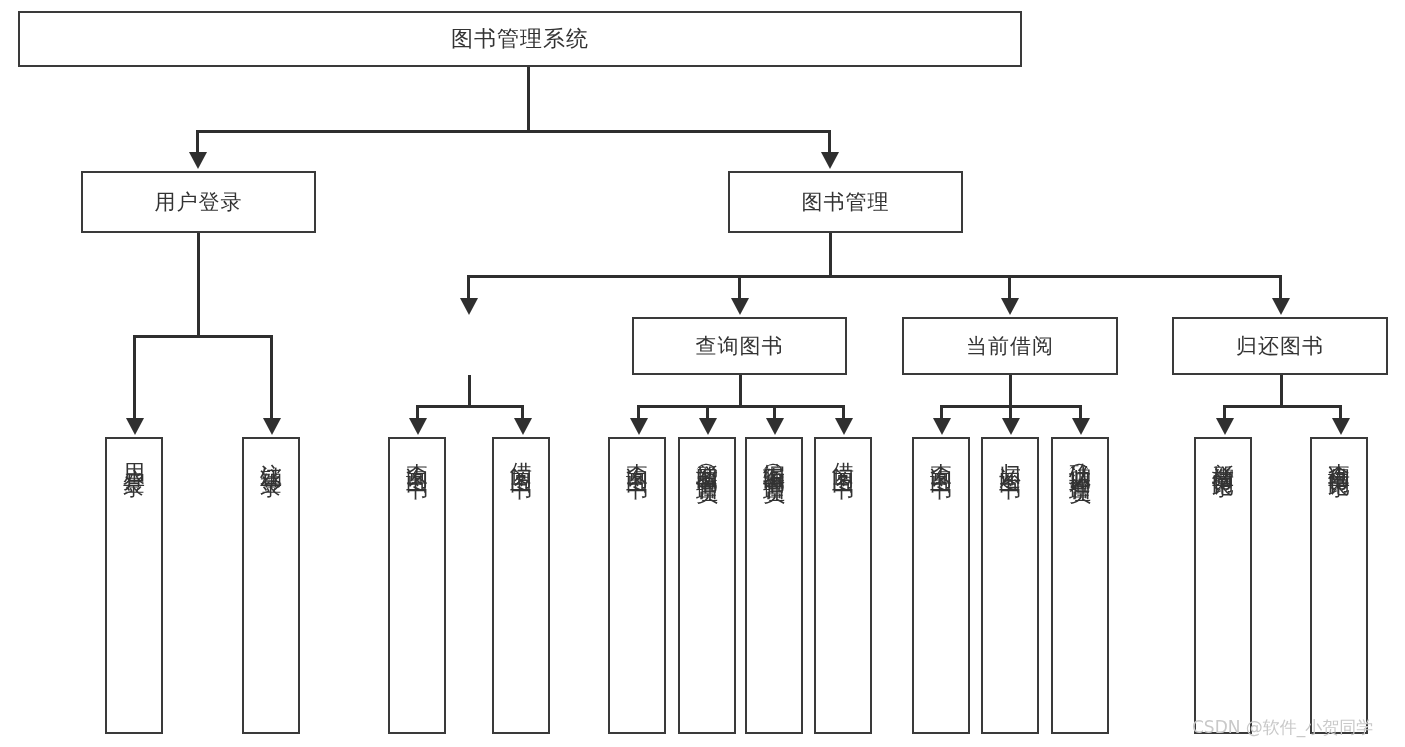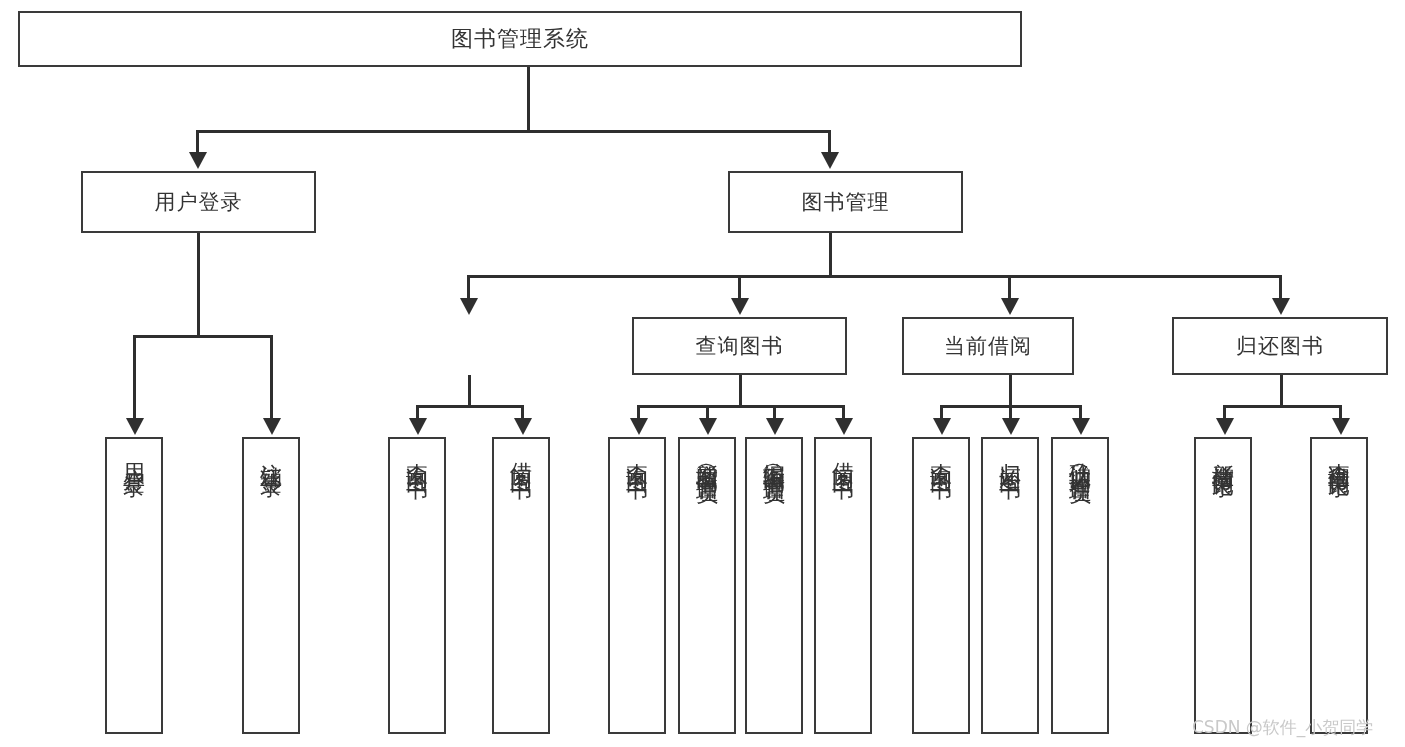--- a/index.html
+++ b/index.html
@@ -82,21 +82,21 @@
   <div class="vline" style="left:738px;top:275px;height:24px;"></div>
   <div class="arrow" style="left:731px;top:298px;"></div>
   <div class="vline" style="left:1008px;top:275px;height:24px;"></div>
   <div class="arrow" style="left:1001px;top:298px;"></div>
   <div class="vline" style="left:1279px;top:275px;height:24px;"></div>
   <div class="arrow" style="left:1272px;top:298px;"></div>
 
   <div class="node h-node" style="left:632px;top:317px;width:215px;height:58px;">
     <span class="lbl">查询图书</span>
   </div>
-  <div class="node h-node" style="left:902px;top:317px;width:172px;height:58px;">
+  <div class="node h-node" style="left:902px;top:317px;width:216px;height:58px;">
     <span class="lbl">当前借阅</span>
   </div>
   <div class="node h-node" style="left:1172px;top:317px;width:216px;height:58px;">
     <span class="lbl">归还图书</span>
   </div>
 
   <div class="vline" style="left:468px;top:375px;height:30px;"></div>
   <div class="hline" style="left:416px;top:405px;width:105px;"></div>
   <div class="vline" style="left:416px;top:405px;height:14px;"></div>
   <div class="arrow" style="left:409px;top:418px;"></div>

